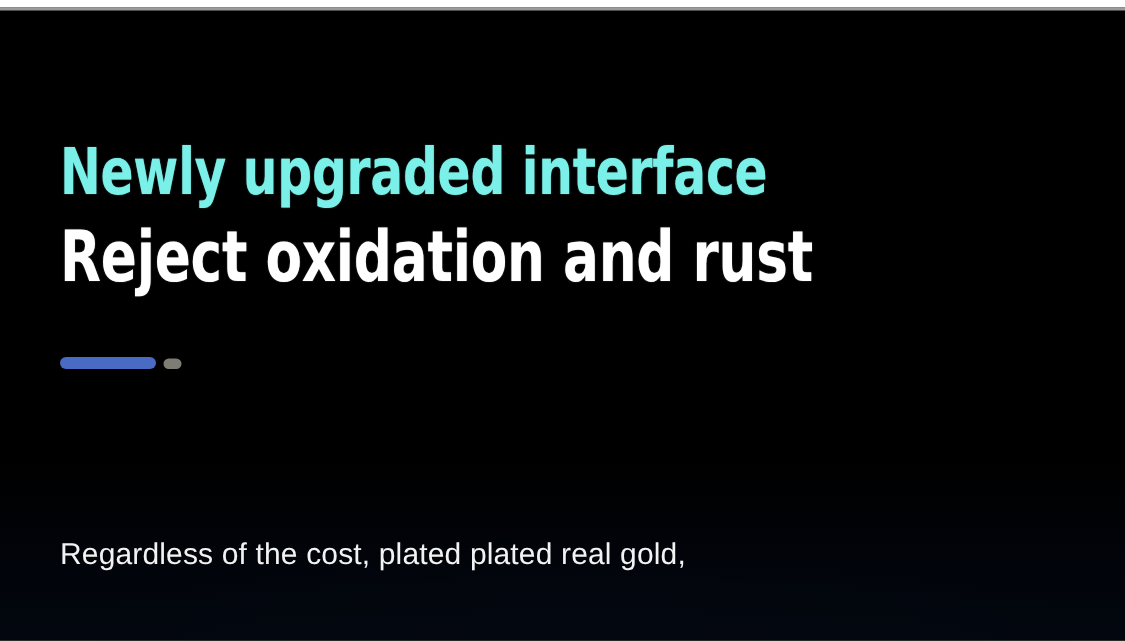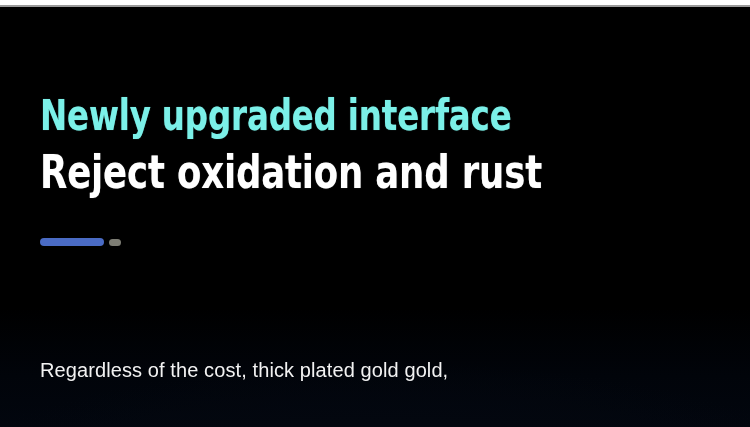--- a/index.html
+++ b/index.html
@@ -147,19 +147,19 @@
       <span class="headline-line headline-1">Newly upgraded interface</span>
       <span class="headline-line headline-2">Reject oxidation and rust</span>
     </div>
 
     <div class="divider">
       <span class="divider-bar"></span>
       <span class="divider-dot"></span>
     </div>
 
     <div class="body-copy">
-      <span class="body-line">Regardless of the cost, thick plated gold gold,</span>
+      <span class="body-line">Regardless of the cost, plated plated real gold,</span>
       
       
     </div>
 
   </div>
 </div>
 
 </body></html>

